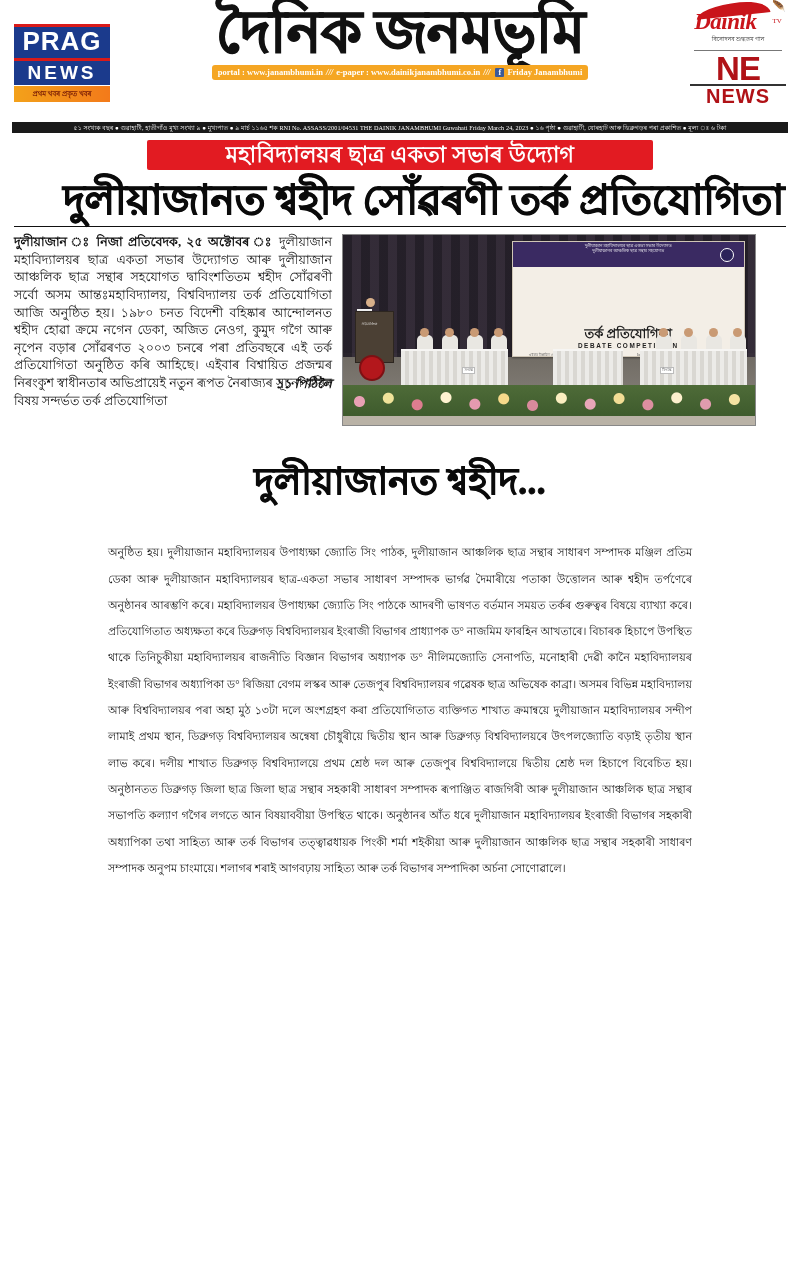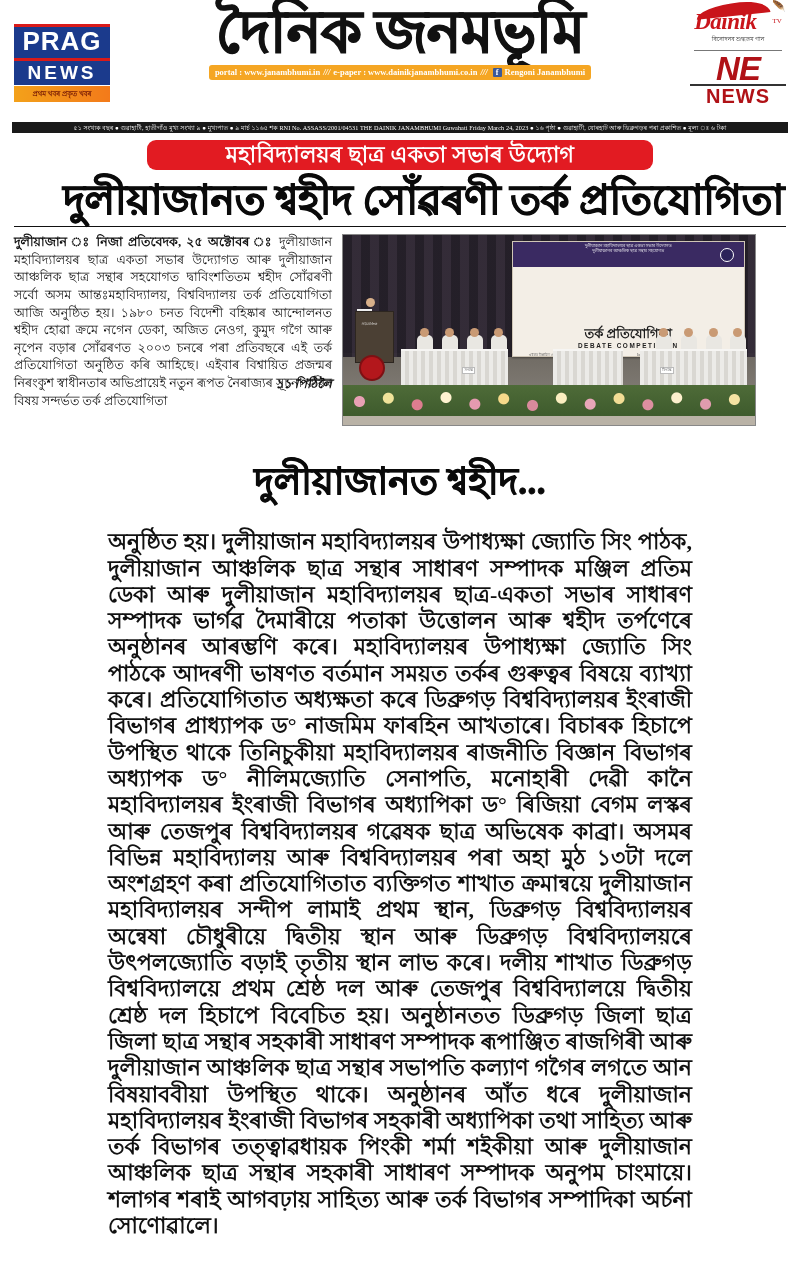--- a/index.html
+++ b/index.html
@@ -189,21 +189,20 @@
     border-top: 1px solid #777;
     margin: 3px 4px;
   }
   .ne-logo .ne {
     font-family: "Liberation Sans", sans-serif;
     font-weight: bold;
     font-size: 33px;
     line-height: 0.9;
     color: #b01217;
     letter-spacing: -1px;
-    font-style: italic;
   }
   .ne-logo .news {
     font-family: "Liberation Sans", sans-serif;
     font-weight: bold;
     font-size: 20px;
     line-height: 1;
     color: #b01217;
     letter-spacing: 1px;
     border-top: 2px solid #333;
   }
@@ -226,21 +225,21 @@
   .red-banner {
     margin: 7px auto 0 auto;
     width: 506px;
     background: #e21b22;
     color: #ffffff;
     text-align: center;
     font-size: 22px;
     font-weight: bold;
     line-height: 30px;
     height: 30px;
-    border-radius: 9px;
+    border-radius: 2px;
     letter-spacing: 0.3px;
     overflow: hidden;
   }
 
   
   .headline {
     margin: 8px 16px 0 16px;
     text-align: right;
     font-size: 41px;
     font-weight: bold;
@@ -459,28 +458,27 @@
   
   .sec-headline {
     text-align: center;
     font-size: 37px;
     font-weight: bold;
     margin: 26px 0 0 0;
     -webkit-text-stroke: 0.8px #0a0a0a;
     color: #0a0a0a;
   }
   .body-text {
-    margin: 14px 108px 0 108px;
-    font-size: 22px;
+    margin: 24px 108px 0 108px;
+    font-size: 11px;
     line-height: 26.3px;
     text-align: justify;
     text-justify: inter-word;
     color: #111;
     hyphens: none;
-    font-weight: bold;
   }
   .body-text p { margin: 0; }
 </style>
 </head>
 <body>
 
 <div class="page">
 
   <div class="masthead">
 
@@ -492,21 +490,21 @@
     </div>
 
     <div class="mast-center">
       <div class="mast-title">দৈনিক জনমভূমি</div>
       <div class="portal-bar">
         <span>portal : www.janambhumi.in</span>
         <span class="sep">///</span>
         <span>e-paper : www.dainikjanambhumi.co.in</span>
         <span class="sep">///</span>
         <span class="fb">f</span>
-        <span>Rengoni Janambhumi</span>
+        <span>Friday Janambhumi</span>
       </div>
     </div>
 
     <div class="right-logos">
       <div class="rengoni">
         <div class="rengoni-swoosh"></div>
         <div class="rengoni-feather">🪶</div>
         <div><span class="rengoni-word">Dainik</span><span class="rengoni-tv">TV</span></div>
         <div class="rengoni-tag">বিনোদনৰ শুদ্ধতম গান</div>
       </div>

